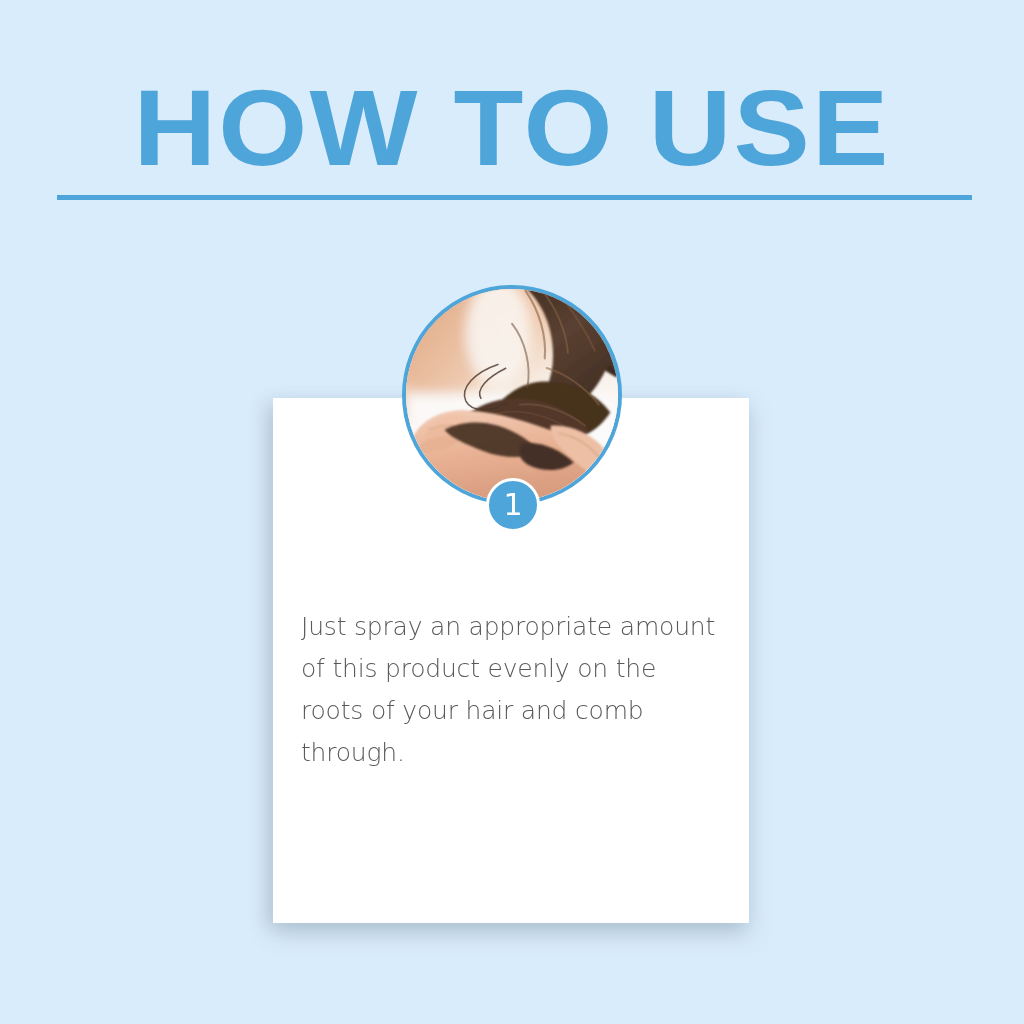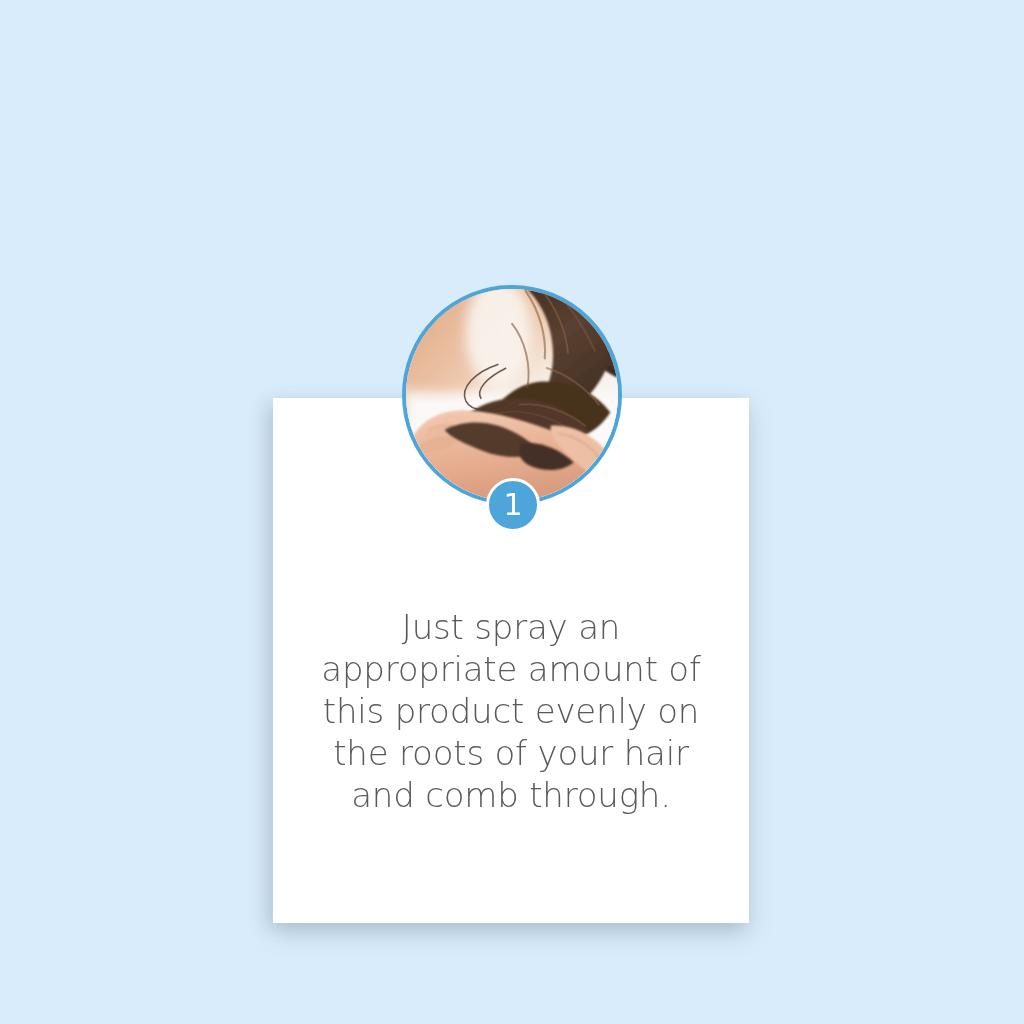--- a/index.html
+++ b/index.html
@@ -65,24 +65,24 @@
     background: #ffffff;
     box-shadow: 0 10px 22px rgba(90, 110, 125, 0.26),
                 -8px 4px 16px rgba(90, 110, 125, 0.14);
   }
 
   .step-text {
     position: absolute;
     left: 28px;
     top: 208px;
     width: 420px;
-    text-align: center;
+    text-align: left;
     font-family: "DejaVu Sans", sans-serif;
     font-weight: 300;
-    font-size: 34px;
+    font-size: 25px;
     line-height: 42px;
     color: #58595b;
     letter-spacing: -0.2px;
   }
 
   
   .photo-wrap {
     position: absolute;
     left: 402px;
     top: 285px;
@@ -121,20 +121,24 @@
     font-size: 30px;
     line-height: 48px;
     text-align: center;
   }
 </style>
 </head>
 <body>
 
 <div class="stage">
 
+  <div class="header">
+    <div class="page-title">HOW TO USE</div>
+    <div class="title-rule"></div>
+  </div>
 
   <div class="step-card">
     <div class="step-text">Just spray an appropriate amount of this product evenly on the roots of your hair and comb through.</div>
   </div>
 
   <div class="photo-wrap">
     <div class="photo-circle">
       <svg class="photo-svg" viewBox="0 0 220 220" preserveAspectRatio="xMidYMid slice">
         <defs>
           <linearGradient id="bgWall" x1="0" y1="0" x2="0.55" y2="1">

